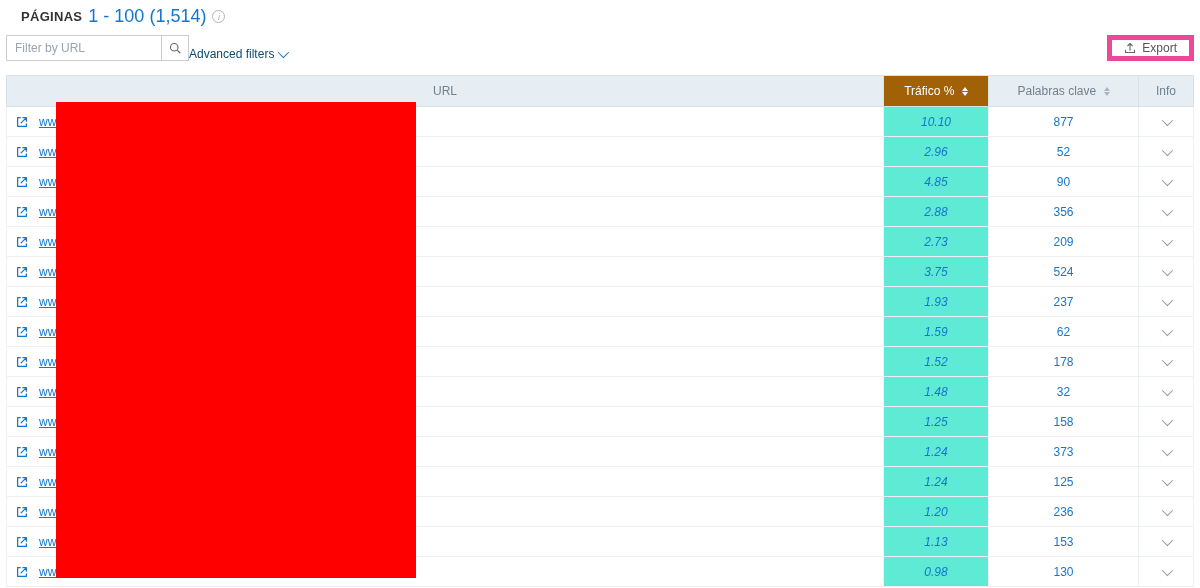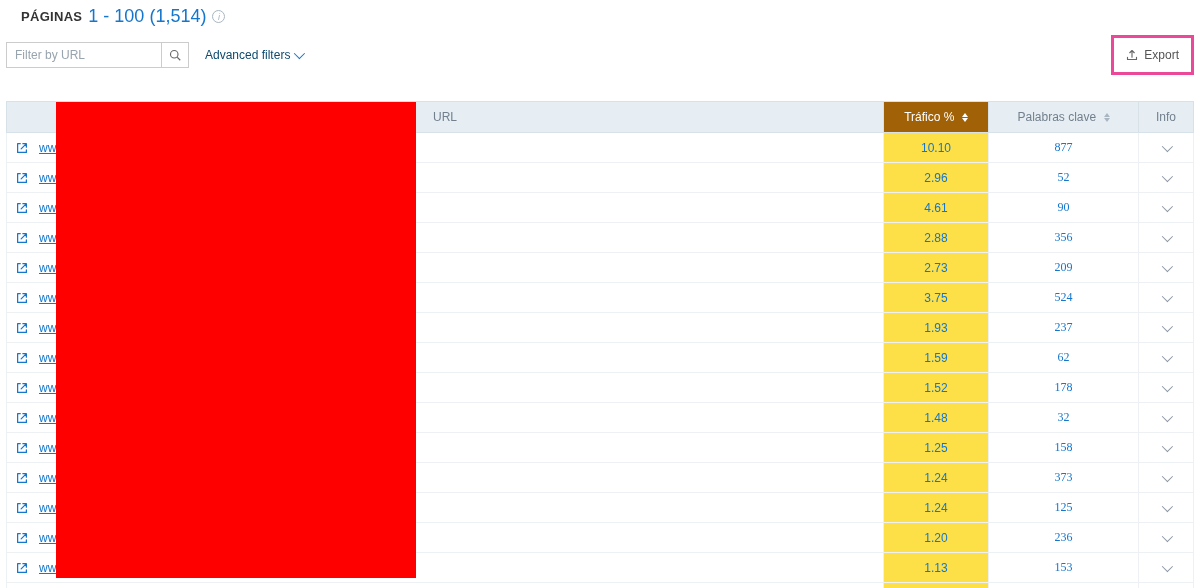--- a/index.html
+++ b/index.html
@@ -33,23 +33,23 @@
     border-radius: 50%;
     display: inline-flex;
     align-items: center;
     justify-content: center;
     font-size: 9px;
     font-style: italic;
     color: #A9B6C2;
   }
   .toolbar {
     display: flex;
-    align-items: center;
-    gap: 16px;
-    margin-bottom: 26px;
+    align-items: flex-end;
+    gap: 0;
+    margin-bottom: 14px;
   }
   .filter-wrap {
     display: flex;
   }
   .filter-input {
     width: 155px;
     height: 26px;
     border: 1px solid #ccc;
     border-right: none;
     padding: 0 8px;
@@ -71,22 +71,22 @@
   .adv-filters {
     color: #0c4a6e;
     font-size: 12px;
     cursor: pointer;
     display: inline-flex;
     align-items: center;
     gap: 4px;
   }
   .spacer { flex: 1; }
   .export-btn {
-    height: 40px;
-    border: 3px solid #ec4899;
+    height: 26px;
+    border: 5px solid #ec4899;
     background: #fff;
     padding: 0 12px;
     font-size: 12px;
     color: #555;
     display: inline-flex;
     align-items: center;
     gap: 6px;
     cursor: pointer;
   }
   table {
@@ -129,28 +129,28 @@
     width: 14px; height: 14px;
   }
   .url-link {
     color: #1476cc;
     text-decoration: underline;
     white-space: nowrap;
     overflow: hidden;
     text-overflow: clip;
   }
   .traf-cell {
-    background: #fde047;
+    background: #5eead4;
     color: #1476cc;
     text-align: center;
+    font-style: italic;
   }
   .kw-cell {
     color: #1476cc;
     text-align: center;
-    font-family: Liberation Serif, serif;
   }
   .info-cell {
     text-align: center;
     color: #888;
   }
   .chev-down {
     display: inline-block;
     width: 8px; height: 8px;
     border-right: 1.5px solid #8C98A4;
     border-bottom: 1.5px solid #8C98A4;
@@ -277,21 +277,21 @@
         <td>
           <div class="url-cell">
             <span class="ext-icon">
               <svg width="14" height="14" viewBox="0 0 16 16">
                 <path d="M6 3H3v10h10v-3M9 3h4v4M13 3L7 9" fill="none" stroke="#1476cc" stroke-width="1.4" stroke-linecap="round" stroke-linejoin="round"></path>
               </svg>
             </span>
             <a class="url-link">www.l</a>
           </div>
         </td>
-        <td class="traf-cell">4.61</td>
+        <td class="traf-cell">4.85</td>
         <td class="kw-cell">90</td>
         <td class="info-cell"><span class="chev-down"></span></td>
       </tr>
       <tr>
         <td>
           <div class="url-cell">
             <span class="ext-icon">
               <svg width="14" height="14" viewBox="0 0 16 16">
                 <path d="M6 3H3v10h10v-3M9 3h4v4M13 3L7 9" fill="none" stroke="#1476cc" stroke-width="1.4" stroke-linecap="round" stroke-linejoin="round"></path>
               </svg>

